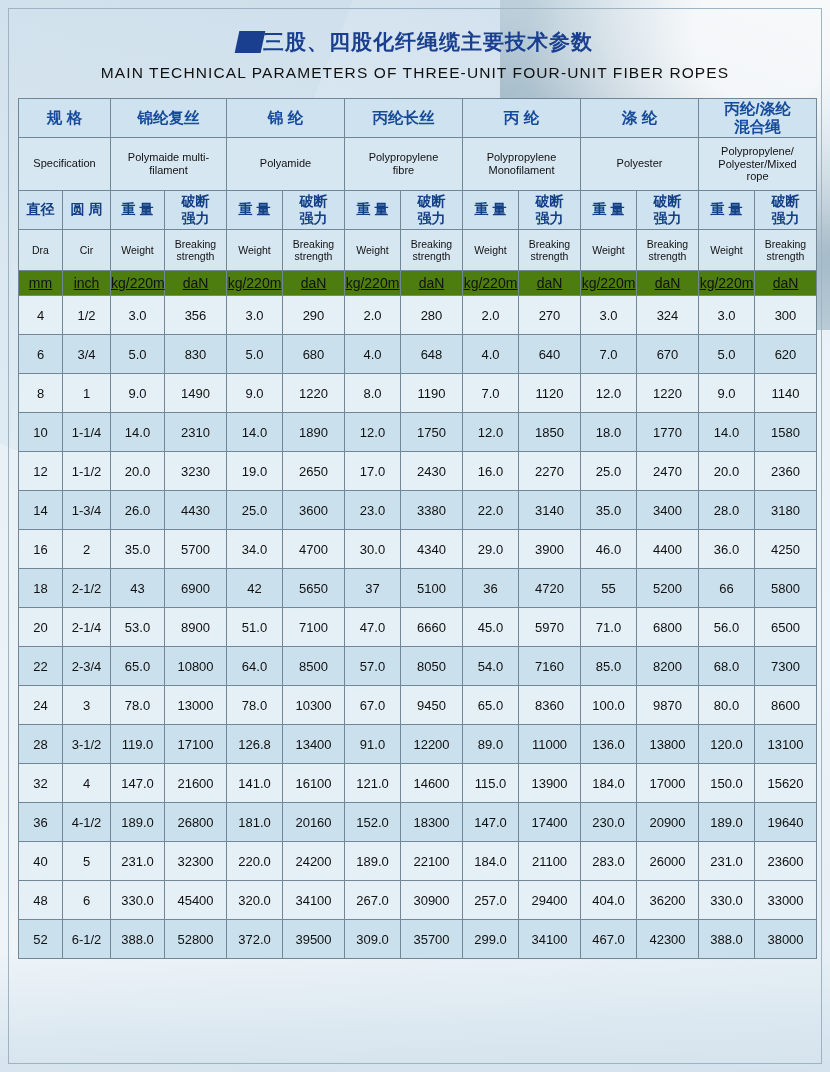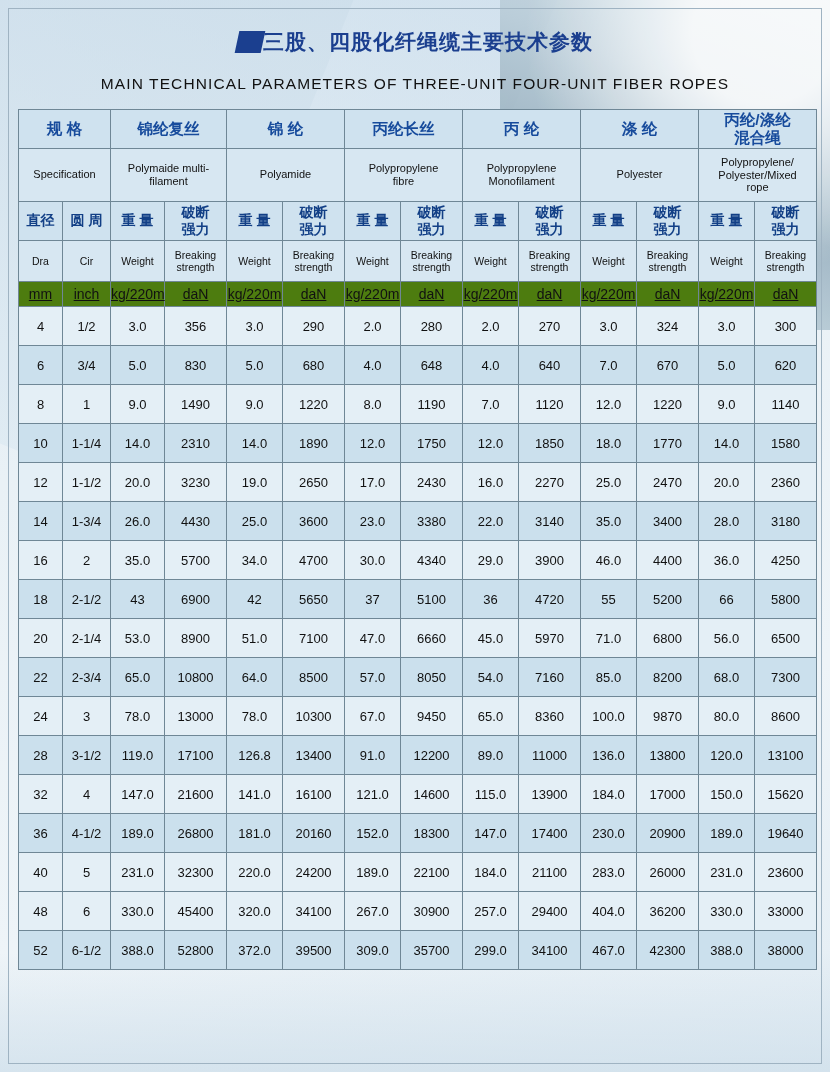--- a/index.html
+++ b/index.html
@@ -43,21 +43,21 @@
   .title-wrap{margin:14px 0 6px 0;}
   .title-cn{
     display:flex;align-items:center;justify-content:center;
     font-size:21px;font-weight:bold;color:#1b3f8f;letter-spacing:1px;
   }
   .title-bar{
     display:inline-block;width:26px;height:22px;background:#1b3f8f;
     transform:skewX(-12deg);
   }
   .title-en{
-    text-align:center;margin-top:19px;font-size:15.5px;color:#111;
+    text-align:center;margin-top:8px;font-size:15.5px;color:#111;
     letter-spacing:1.1px;font-family:"Liberation Sans", sans-serif;
   }
 
   
   table.spec{
     border-collapse:collapse;width:794px;margin:16px auto 0 auto;
     table-layout:fixed;background:transparent;padding-left:24px;
   }
   table.spec td{
     border:1px solid #6f8796;

